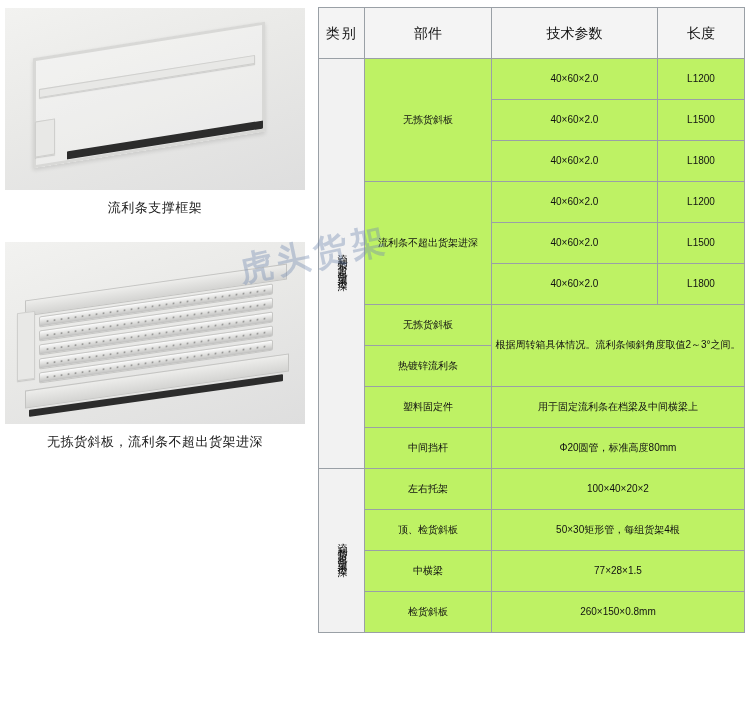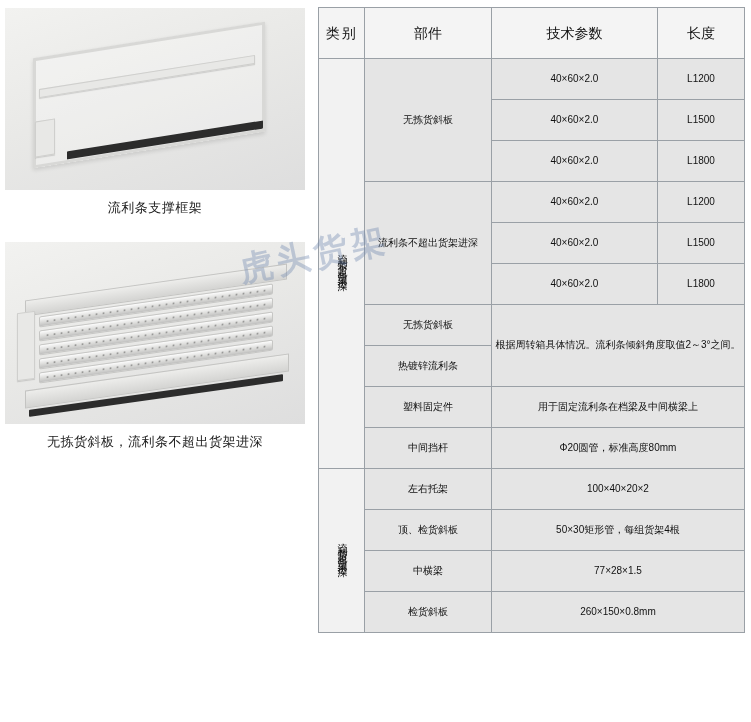--- a/index.html
+++ b/index.html
@@ -111,21 +111,21 @@
   }
 
   
   #spec-table {
     position: absolute;
     left: 318px;
     top: 7px;
     width: 427px;
     border-collapse: collapse;
     table-layout: fixed;
-    background: #e5e5e5;
+    background: #bef264;
   }
   #spec-table td, #spec-table th {
     border: 1px solid #9aa0a6;
     font-size: 10px;
     color: #111;
     text-align: center;
     vertical-align: middle;
     padding: 4px 3px;
     font-weight: normal;
     line-height: 1.45;

